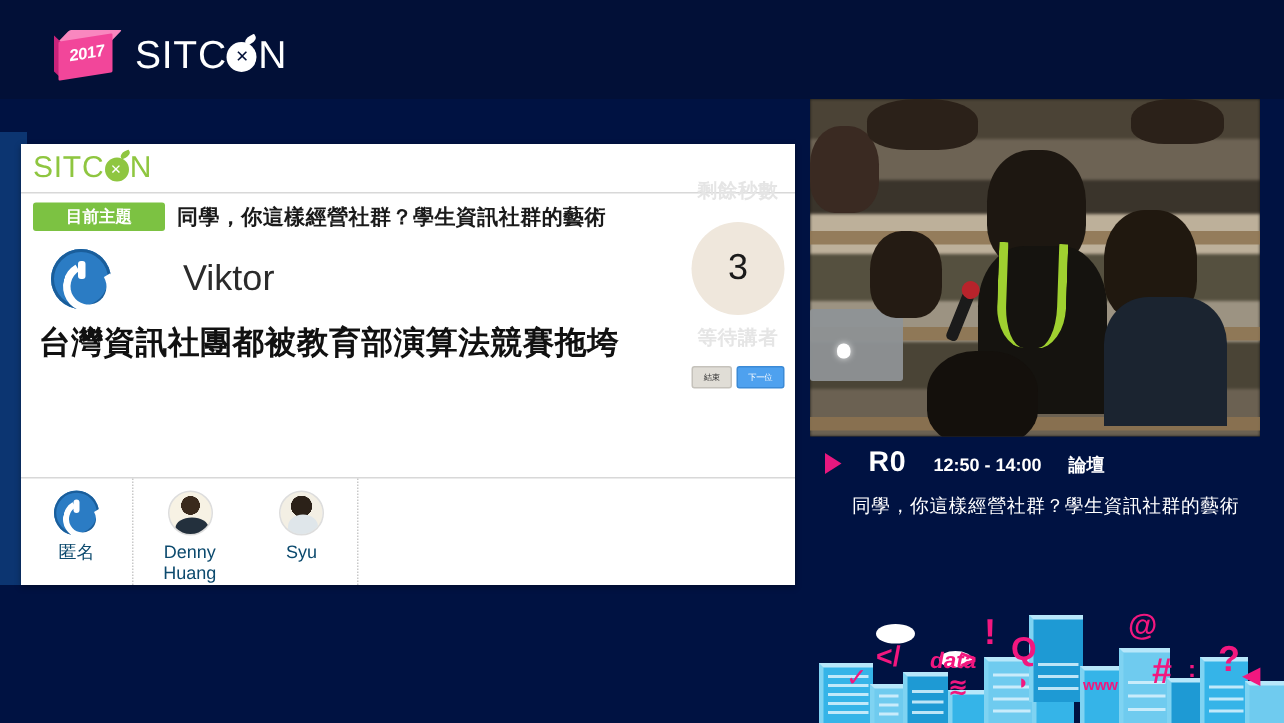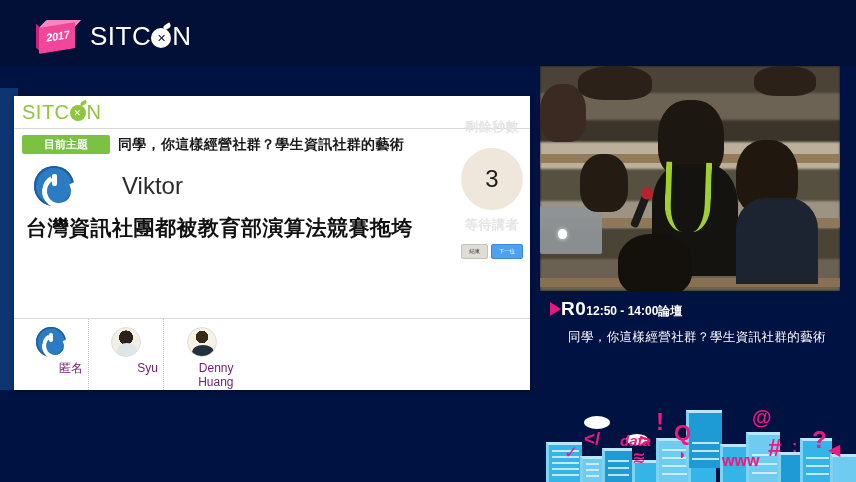--- a/index.html
+++ b/index.html
@@ -186,21 +186,21 @@
   }
   .sp-ava.ph2 {
     background: radial-gradient(circle at 50% 32%, #3a2a1c 0 26%, #f7f2e4 27% 100%);
     position: relative; overflow: hidden; border: 1px solid #ddd;
   }
   .sp-ava.ph2::after {
     content:""; position:absolute; left:4px; top:17px; width:22px; height:14px;
     background:#23303d; border-radius: 50% 50% 30% 30%;
   }
   .sp-name {
-    font-size: 12px; color: #701a75; text-align: right;
+    font-size: 12px; color: #0c4a6e; text-align: center;
     margin-top: 5px; line-height: 1.15; width: 64px;
   }
 
   
   .counters {
     position: absolute; left: 452px; top: 112px; width: 80px;
     display: flex; flex-direction: column; align-items: center;
   }
   .counter-circle {
     width: 62px; height: 62px; border-radius: 50%;
@@ -264,21 +264,21 @@
   }
   .v-laptop {
     position: absolute; left: 0px; top: 140px; width: 62px; height: 48px;
     background: #8e9296; border-radius: 2px; opacity: .95;
   }
 
   .session {
     position: absolute; left: 540px; top: 292px; width: 316px; height: 62px;
   }
   .sess-row1 {
-    display: flex; align-items: baseline; gap: 0; padding: 6px 0 0 10px;
+    display: flex; align-items: baseline; gap: 18px; padding: 6px 0 0 10px;
   }
   .play-tri {
     width: 0; height: 0; flex: none; align-self: center;
     border-left: 11px solid #e8187f;
     border-top: 7px solid transparent;
     border-bottom: 7px solid transparent;
   }
   .sess-room { color: #ffffff; font-size: 19px; font-weight: bold; letter-spacing: 0.5px; }
   .sess-time { color: #ffffff; font-size: 12px; font-weight: bold; }
   .sess-type { color: #ffffff; font-size: 12px; font-weight: bold; }
@@ -351,28 +351,28 @@
       <div class="qa-name">Viktor</div>
     </div>
     <div class="qa-question">台灣資訊社團都被教育部演算法競賽拖垮</div>
   </div>
 
   <div class="speaker-strip">
     <div class="speaker">
       <div class="sp-ava gv"></div>
       <div class="sp-name">匿名</div>
     </div>
-    <div class="speaker">
-      <div class="sp-ava ph1"></div>
-      <div class="sp-name">Syu</div>
-    </div>
     <div class="speaker" style="border-right:none;">
       <div class="sp-ava ph2"></div>
       <div class="sp-name">Denny
 Huang</div>
+    </div>
+    <div class="speaker">
+      <div class="sp-ava ph1"></div>
+      <div class="sp-name">Syu</div>
     </div>
   </div>
 </div>
 
 <div class="counters">
   <div class="counter-label">剩餘秒數</div>
   <div class="counter-gap"></div>
   <div class="counter-circle small">3</div>
   <div class="counter-label">等待講者</div>
   <div class="ctrl-row">
@@ -460,19 +460,19 @@
   <div class="cloud" style="left:86px; top:44px; width:22px; height:11px;"></div>
 
   <span class="sym" style="left:24px; top:52px; font-size:17px;">✓</span>
   <span class="sym" style="left:44px; top:38px; font-size:19px;">&lt;/</span>
   <span class="sym" style="left:64px; top:42px; font-size:15px; font-style:italic;margin-left:16px;">data</span>
   <span class="sym" style="left:100px; top:40px; font-size:19px;">&gt;</span>
   <span class="sym" style="left:116px; top:18px; font-size:24px;">!</span>
   <span class="sym" style="left:134px; top:30px; font-size:22px;">Q</span>
   <span class="sym" style="left:92px; top:58px; font-size:16px;">≋</span>
   <span class="sym" style="left:138px; top:56px; font-size:14px;">◗</span>
-  <span class="sym" style="left:182px; top:62px; font-size:16px;">www</span>
+  <span class="sym" style="left:182px; top:62px; font-size:10px;">www</span>
   <span class="sym" style="left:212px; top:16px; font-size:20px;">@</span>
   <span class="sym" style="left:228px; top:44px; font-size:24px;">#</span>
   <span class="sym" style="left:252px; top:48px; font-size:16px;">:</span>
   <span class="sym" style="left:272px; top:36px; font-size:24px;">?</span>
   <span class="sym" style="left:288px; top:50px; font-size:16px;">◀</span>
 </div>
 
 </body></html>

